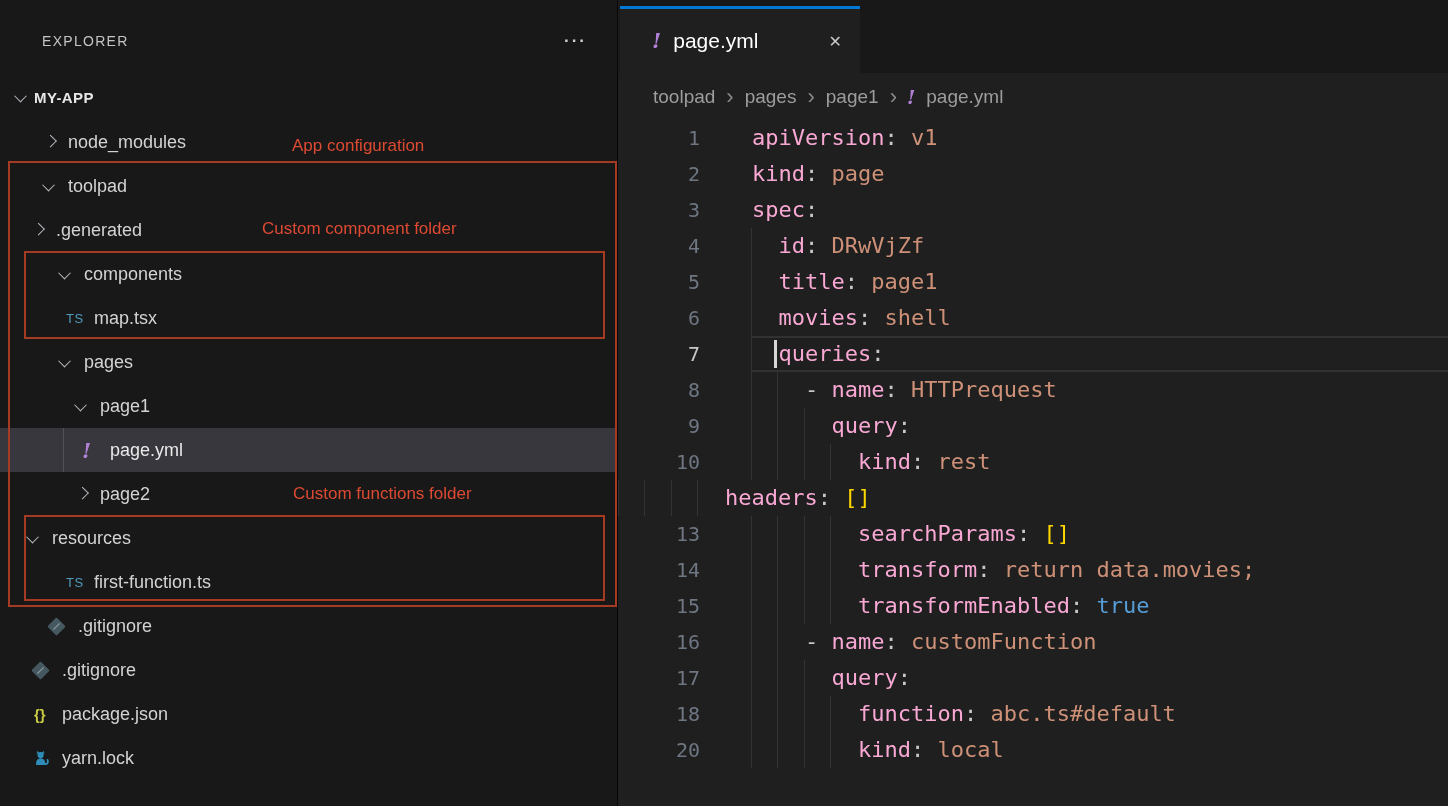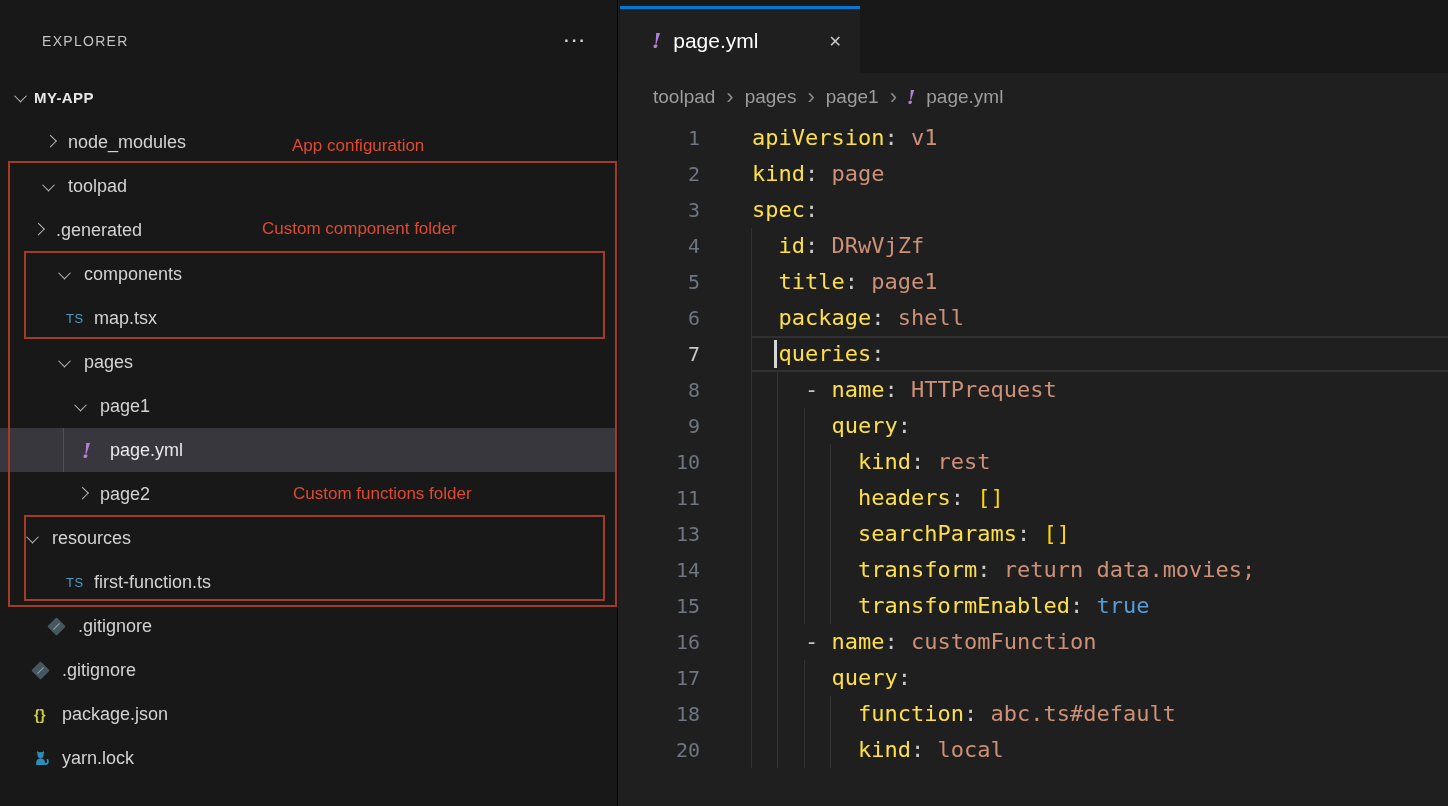--- a/index.html
+++ b/index.html
@@ -68,21 +68,21 @@
   .code { position:absolute; top:120px; left:0; right:0; }
   .code-line { display:flex; height:36px; }
   .lnum { flex:none; width:133px; text-align:right; padding-right:52px;
     font-family:"DejaVu Sans Mono", monospace; font-size:20px; color:#6e7681; line-height:36px; }
   .code-line.active .lnum { color:#c8c8c8; }
   .ltext { position:relative; flex:1; white-space:pre; font-family:"DejaVu Sans Mono", monospace;
     font-size:22px; line-height:36px; }
   .code-line.active .ltext { box-shadow: inset 0 2px 0 #313131, inset 0 -2px 0 #313131; }
   .guide { position:absolute; top:0; bottom:0; width:1px; background:#333333; }
   .cursor { position:absolute; top:4px; height:28px; width:2.5px; background:#d7d7d7; }
-  .c-key { color:#fde047; }
+  .c-key { color:#f9a8d4; }
   .c-pun { color:#c8c8c8; }
   .c-str { color:#ce9178; }
   .c-kw  { color:#569cd6; }
   .c-br  { color:#ffd700; }
 </style>
 </head>
 <body>
 
 <div class="app">
 
@@ -242,40 +242,39 @@
         <div class="code-line">
           <span class="lnum">4</span>
           <span class="ltext"><i class="guide" style="left: calc(0ch - 1px);"></i><span class="c-pun">  </span><span class="c-key">id</span><span class="c-pun">: </span><span class="c-str">DRwVjZf</span></span>
         </div>
         <div class="code-line">
           <span class="lnum">5</span>
           <span class="ltext"><i class="guide" style="left: calc(0ch - 1px);"></i><span class="c-pun">  </span><span class="c-key">title</span><span class="c-pun">: </span><span class="c-str">page1</span></span>
         </div>
         <div class="code-line">
           <span class="lnum">6</span>
-          <span class="ltext"><i class="guide" style="left: calc(0ch - 1px);"></i><span class="c-pun">  </span><span class="c-key">package</span><span class="c-pun">: </span><span class="c-str">shell</span></span>
+          <span class="ltext"><i class="guide" style="left: calc(0ch - 1px);"></i><span class="c-pun">  </span><span class="c-key">movies</span><span class="c-pun">: </span><span class="c-str">shell</span></span>
         </div>
         <div class="code-line active">
           <span class="lnum">7</span>
           <span class="ltext"><i class="guide" style="left: calc(0ch - 1px);"></i><span class="c-pun">  </span><span class="c-key">queries</span><span class="c-pun">:</span><i class="cursor" style="left: calc(2ch - 4px);"></i></span>
         </div>
         <div class="code-line">
           <span class="lnum">8</span>
           <span class="ltext"><i class="guide" style="left: calc(0ch - 1px);"></i><i class="guide" style="left: calc(2ch - 1px);"></i><span class="c-pun">    - </span><span class="c-key">name</span><span class="c-pun">: </span><span class="c-str">HTTPrequest</span></span>
         </div>
         <div class="code-line">
           <span class="lnum">9</span>
           <span class="ltext"><i class="guide" style="left: calc(0ch - 1px);"></i><i class="guide" style="left: calc(2ch - 1px);"></i><i class="guide" style="left: calc(4ch - 1px);"></i><span class="c-pun">      </span><span class="c-key">query</span><span class="c-pun">:</span></span>
         </div>
         <div class="code-line">
           <span class="lnum">10</span>
           <span class="ltext"><i class="guide" style="left: calc(0ch - 1px);"></i><i class="guide" style="left: calc(2ch - 1px);"></i><i class="guide" style="left: calc(4ch - 1px);"></i><i class="guide" style="left: calc(6ch - 1px);"></i><span class="c-pun">        </span><span class="c-key">kind</span><span class="c-pun">: </span><span class="c-str">rest</span></span>
         </div>
         <div class="code-line">
-          <span class="lnum">11</span>
           <span class="ltext"><i class="guide" style="left: calc(0ch - 1px);"></i><i class="guide" style="left: calc(2ch - 1px);"></i><i class="guide" style="left: calc(4ch - 1px);"></i><i class="guide" style="left: calc(6ch - 1px);"></i><span class="c-pun">        </span><span class="c-key">headers</span><span class="c-pun">: </span><span class="c-br">[]</span></span>
         </div>
         <div class="code-line">
           <span class="lnum">13</span>
           <span class="ltext"><i class="guide" style="left: calc(0ch - 1px);"></i><i class="guide" style="left: calc(2ch - 1px);"></i><i class="guide" style="left: calc(4ch - 1px);"></i><i class="guide" style="left: calc(6ch - 1px);"></i><span class="c-pun">        </span><span class="c-key">searchParams</span><span class="c-pun">: </span><span class="c-br">[]</span></span>
         </div>
         <div class="code-line">
           <span class="lnum">14</span>
           <span class="ltext"><i class="guide" style="left: calc(0ch - 1px);"></i><i class="guide" style="left: calc(2ch - 1px);"></i><i class="guide" style="left: calc(4ch - 1px);"></i><i class="guide" style="left: calc(6ch - 1px);"></i><span class="c-pun">        </span><span class="c-key">transform</span><span class="c-pun">: </span><span class="c-str">return data.movies;</span></span>
         </div>

